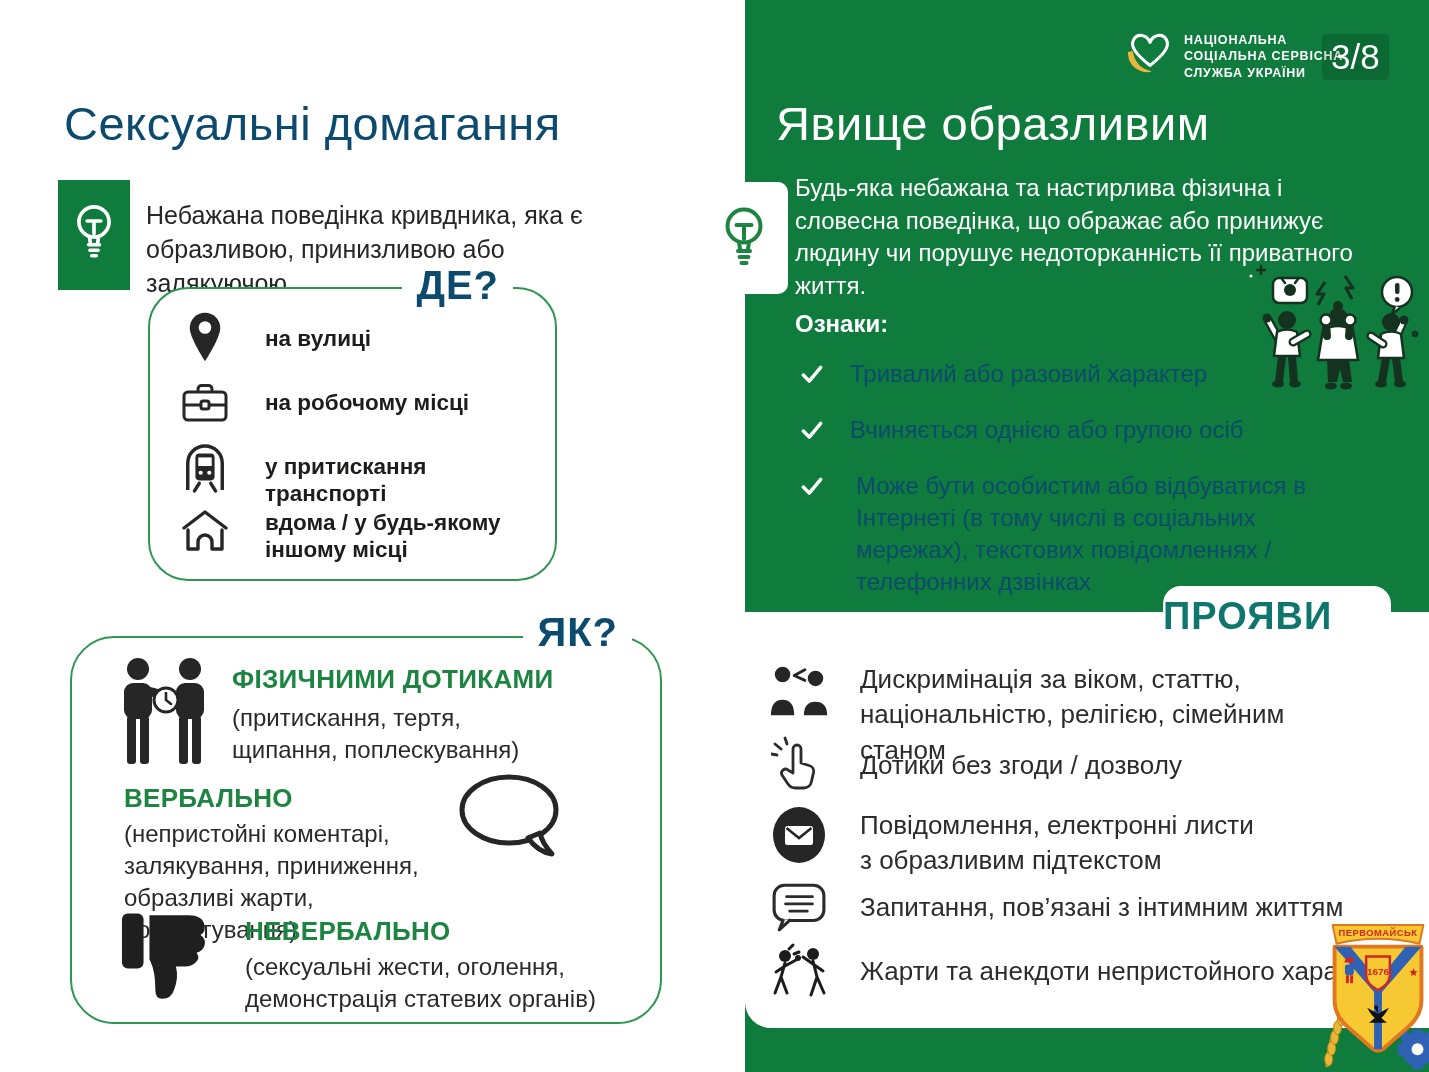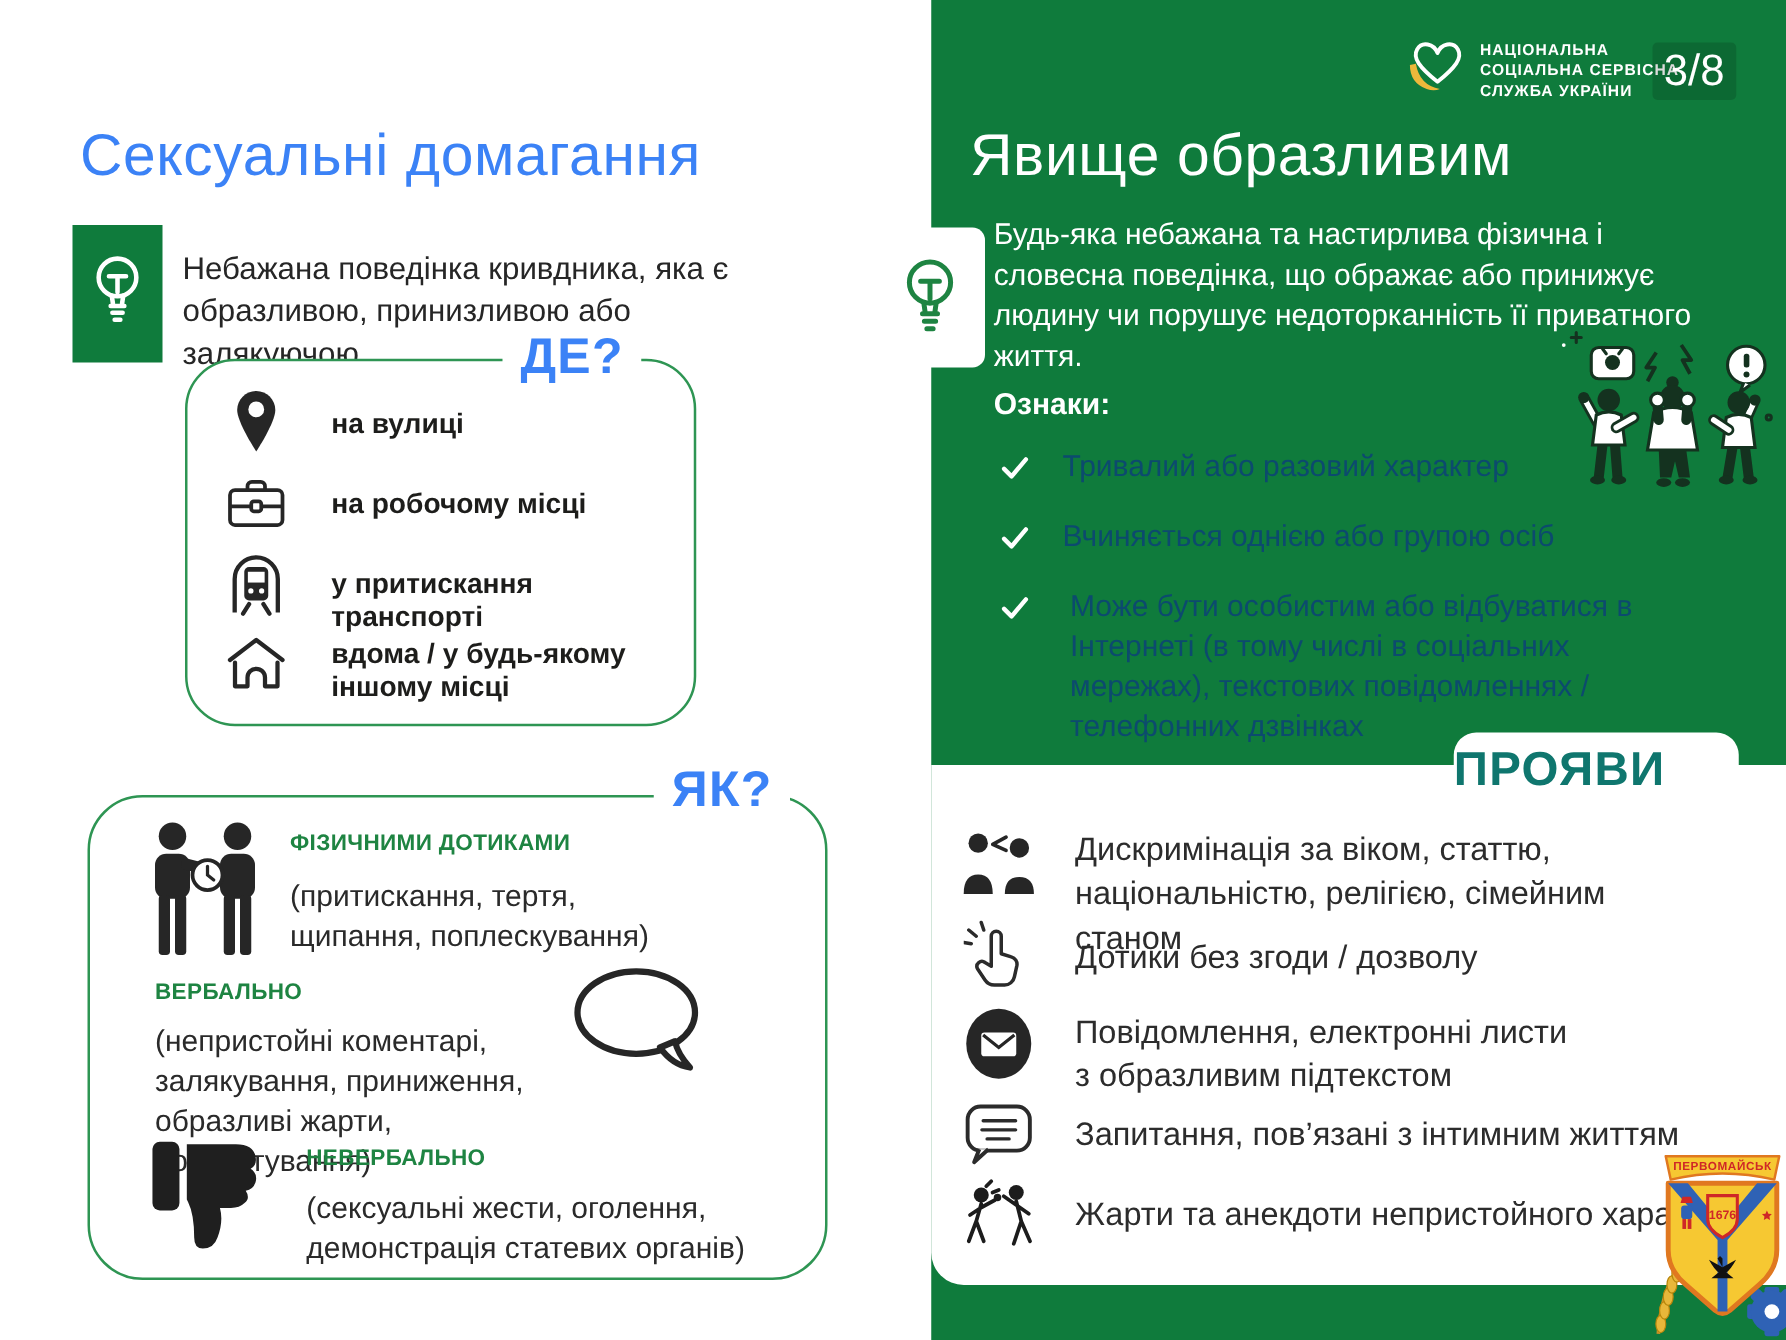--- a/index.html
+++ b/index.html
@@ -1,28 +1,28 @@
 <!DOCTYPE html>
 <html><head>
 <meta charset="utf-8">
 <style>
   html,body{margin:0;padding:0;background:#fff;}
   #page{position:relative;width:1429px;height:1072px;overflow:hidden;
         font-family:"Liberation Sans",sans-serif;color:#222;background:#fff;}
   .abs{position:absolute;}
   .green-panel{background:#0f7b3c;}
-  .title{font-size:47px;font-weight:300;letter-spacing:.5px;color:#3b82f6;white-space:nowrap;}
+  .title{font-size:47px;font-weight:300;letter-spacing:.5px;color:#0c4a6e;white-space:nowrap;}
   .title.white{color:#fff;}
   .deftext{font-size:24px;line-height:1.36;color:#262626;}
   .deftext.white{color:#fff;}
   .gbox{border:2.5px solid #2e9553;border-radius:40px;background:#fff;}
-  .glabel{position:absolute;background:#fff;padding:0 14px;color:#3b82f6;
+  .glabel{position:absolute;background:#fff;padding:0 14px;color:#0c4a6e;
           font-weight:bold;font-size:40px;letter-spacing:1px;line-height:1;}
   .witem{font-size:22.5px;font-weight:bold;color:#1d1d1b;line-height:1.2;}
-  .ghead{color:#1e8442;font-weight:bold;font-size:18px;letter-spacing:.3px;}
+  .ghead{color:#1e8442;font-weight:bold;font-size:26px;letter-spacing:.3px;}
   .gdetail{font-size:24px;color:#2a2a2a;line-height:1.33;}
   .sign-item{font-size:24px;color:#0c4a6e;line-height:1.33;}
   .prow-text{font-size:26px;color:#2c2c2c;line-height:1.36;}
   .logo-text{font-size:12.5px;font-weight:bold;color:#fff;letter-spacing:.8px;line-height:1.3;}
   .pagenum{font-size:35px;color:#fff;background:rgba(0,0,0,.14);border-radius:4px;
            padding:3px 9px;font-weight:400;}
   .tab{background:#fff;border-radius:18px;color:#0f766e;
        font-weight:bold;font-size:38px;letter-spacing:1px;}
   svg{display:block;}
 </style>

